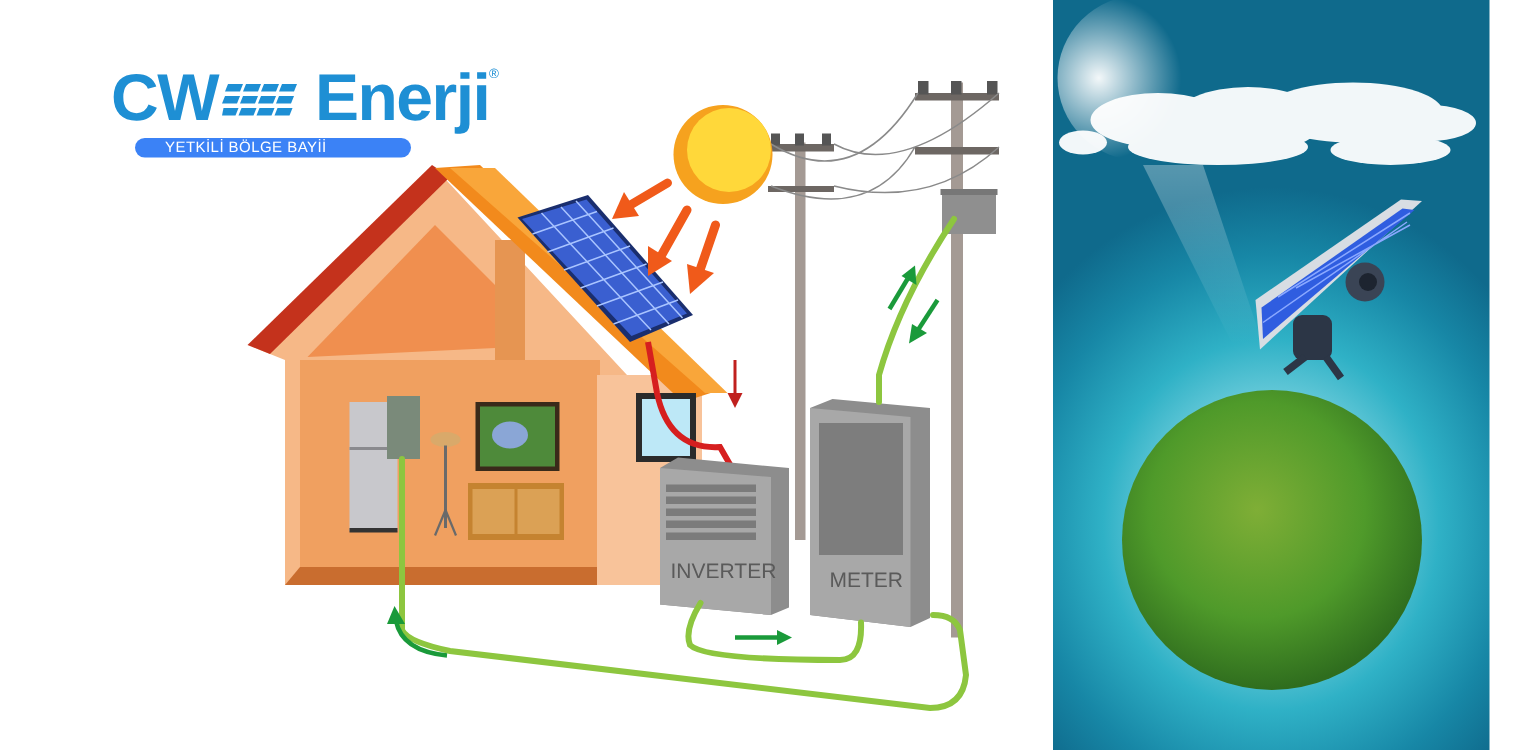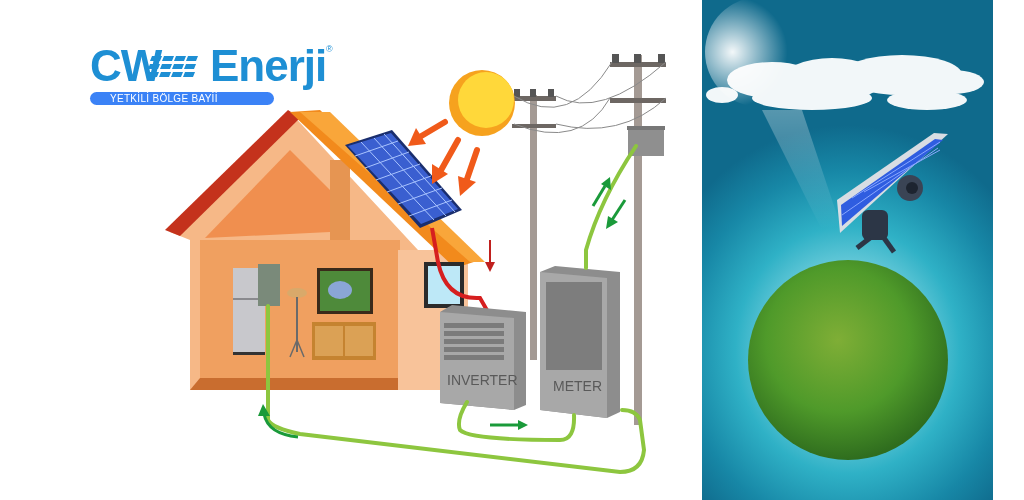--- a/index.html
+++ b/index.html
@@ -1,21 +1,21 @@
 <!DOCTYPE html>
 <html><head>
 <meta charset="utf-8">
 <style>
   html,body{margin:0;padding:0;}
   body{width:1024px;height:500px;background:#ffffff;position:relative;overflow:hidden;font-family:"Liberation Sans",sans-serif;}
   .abs{position:absolute;}
   
   #logo{left:72px;top:44px;width:270px;height:60px;}
   .logo-cw,.logo-en{position:absolute;top:0;font-weight:bold;font-size:44px;line-height:44px;color:#1e8fd4;letter-spacing:-1px;font-family:"Liberation Sans",sans-serif;}
-  .logo-cw{left:2px;margin-left:16px;}
+  .logo-cw{left:2px;}
   .logo-en{left:138px;text-align:right;}
   .logo-reg{position:absolute;left:254px;top:0;font-size:9px;color:#1e8fd4;}
   .logo-panel{position:absolute;left:76px;top:10px;width:52px;height:26px;}
   .logo-bar{position:absolute;left:18px;top:48px;width:184px;height:13px;background:#3b82f6;border-radius:7px;}
   .logo-sub{position:absolute;left:20px;top:0;font-size:10px;line-height:13px;color:#ffffff;letter-spacing:0.3px;}
   
   #diagram{left:150px;top:40px;width:540px;height:460px;}
   
   #photo{left:702px;top:0;width:291px;height:500px;overflow:hidden;
     background:radial-gradient(ellipse 70% 45% at 50% 70%, #e8fbff 0%, #8fdbe6 25%, #2fb1c6 55%, #1787a6 80%, #0f6a8c 100%);}

